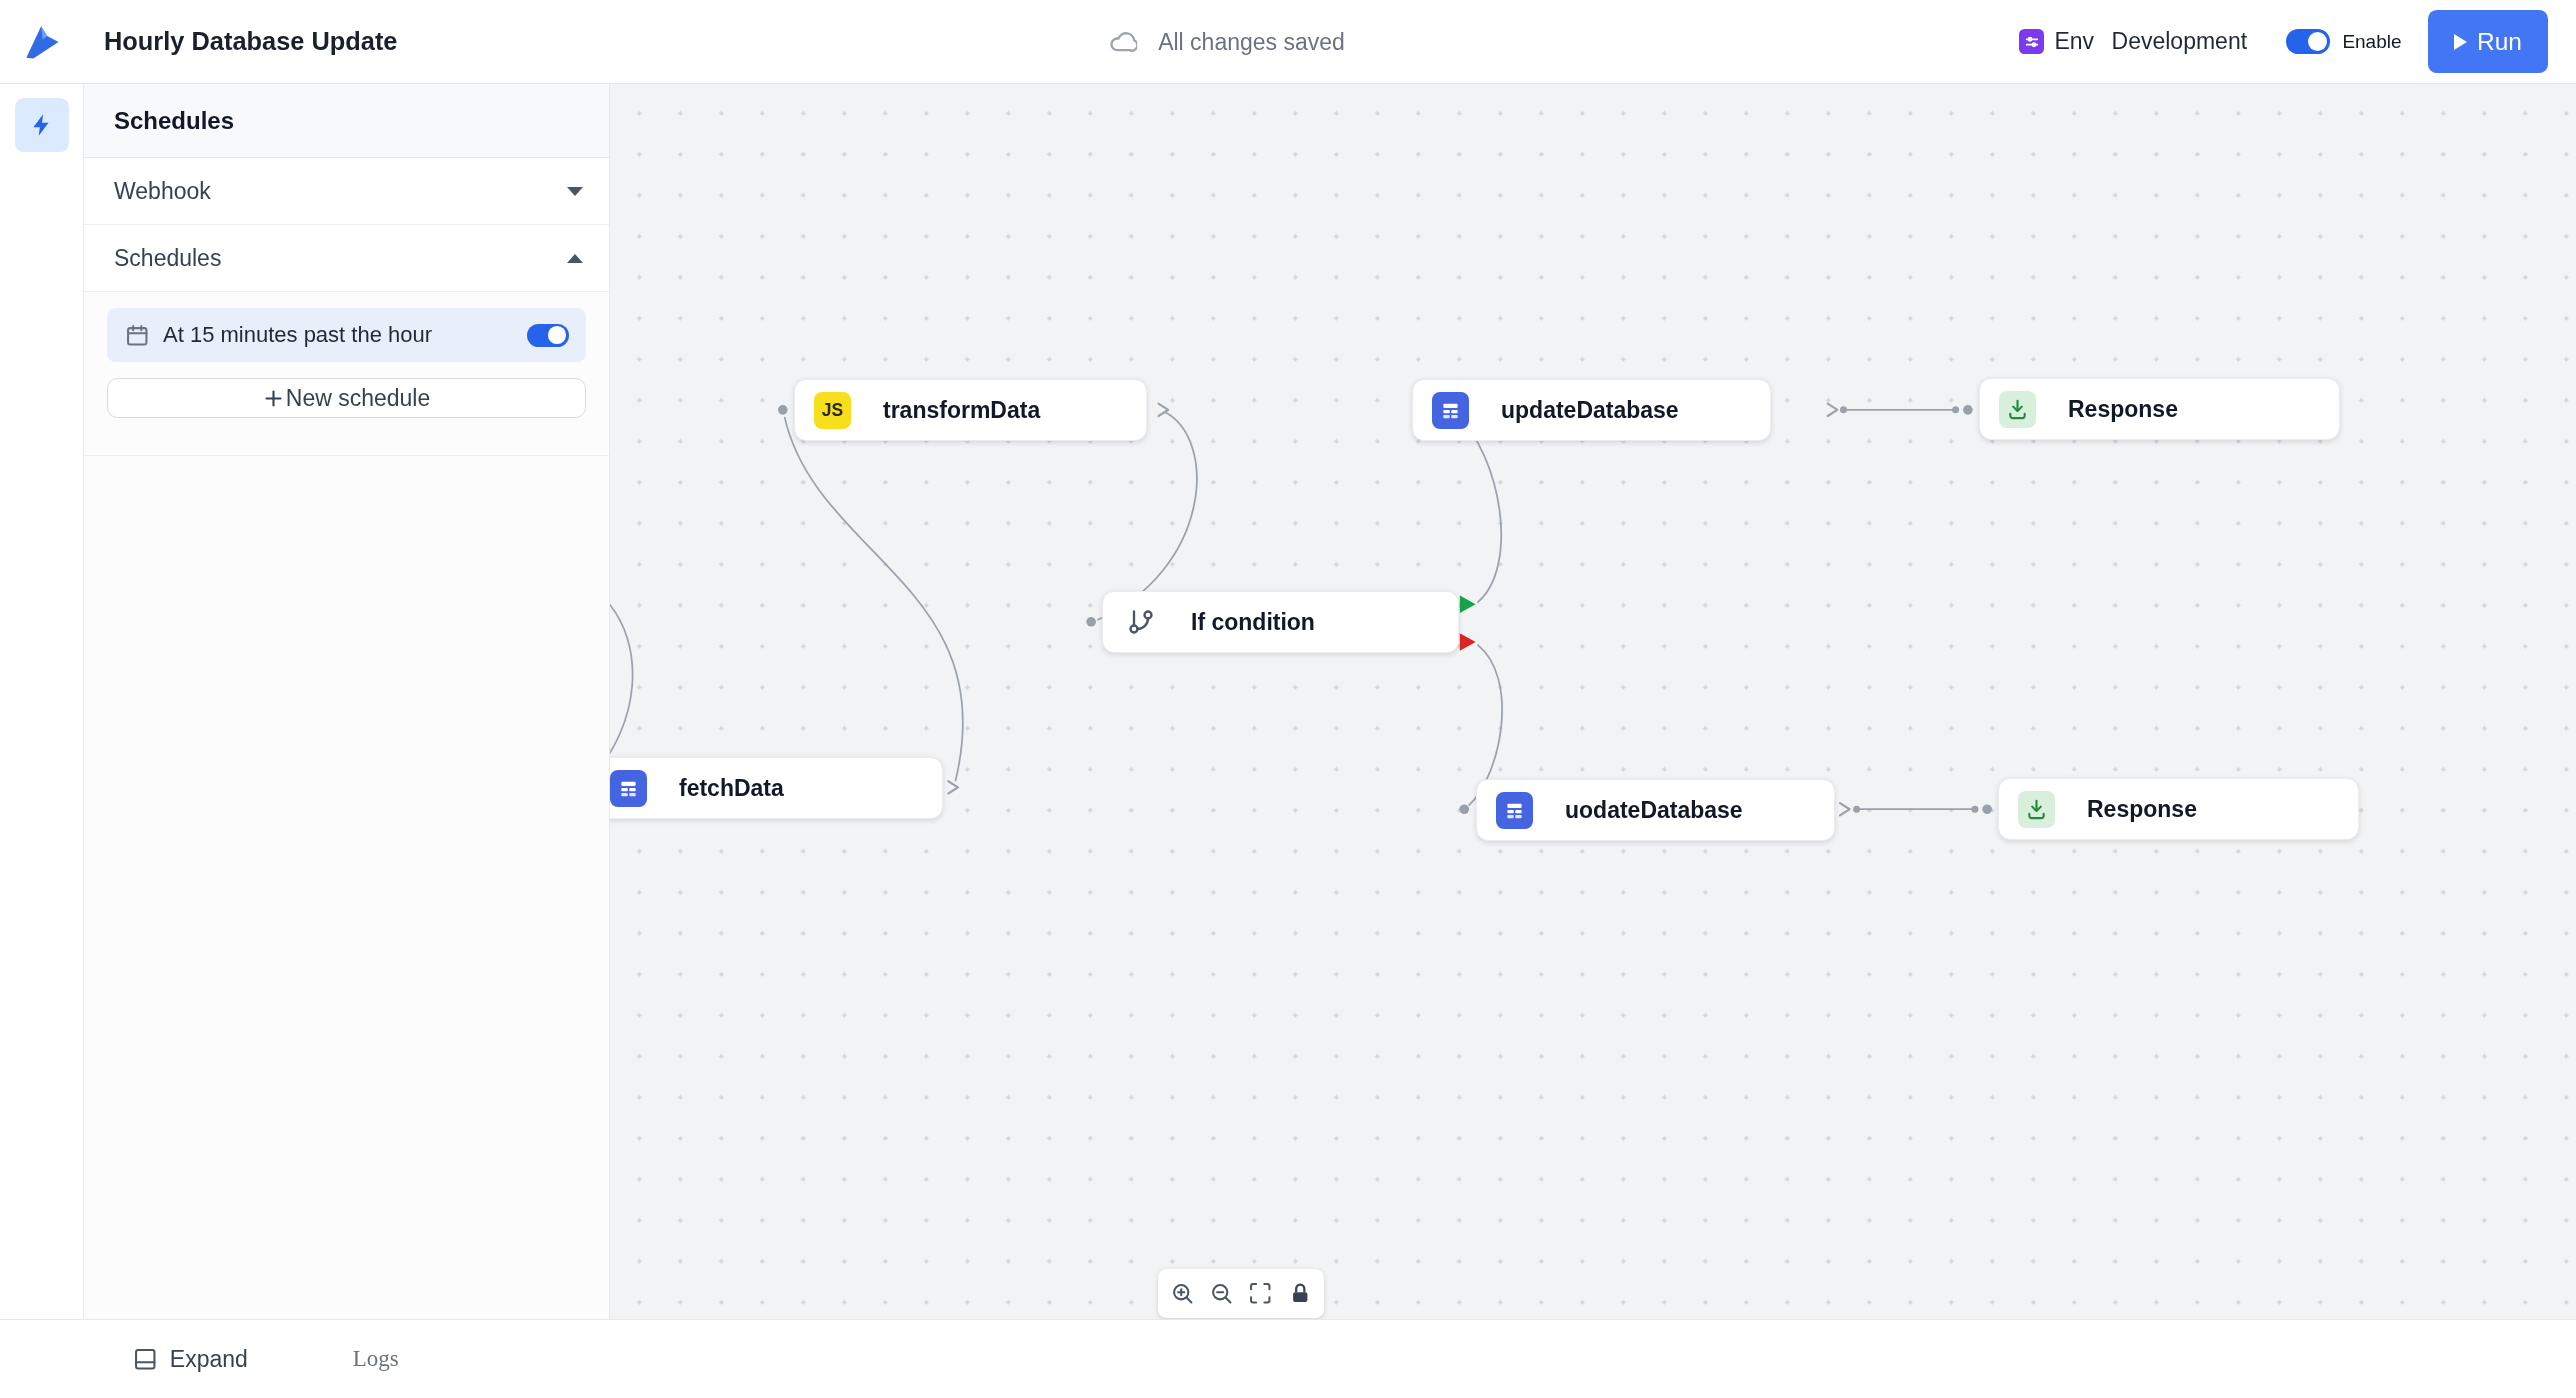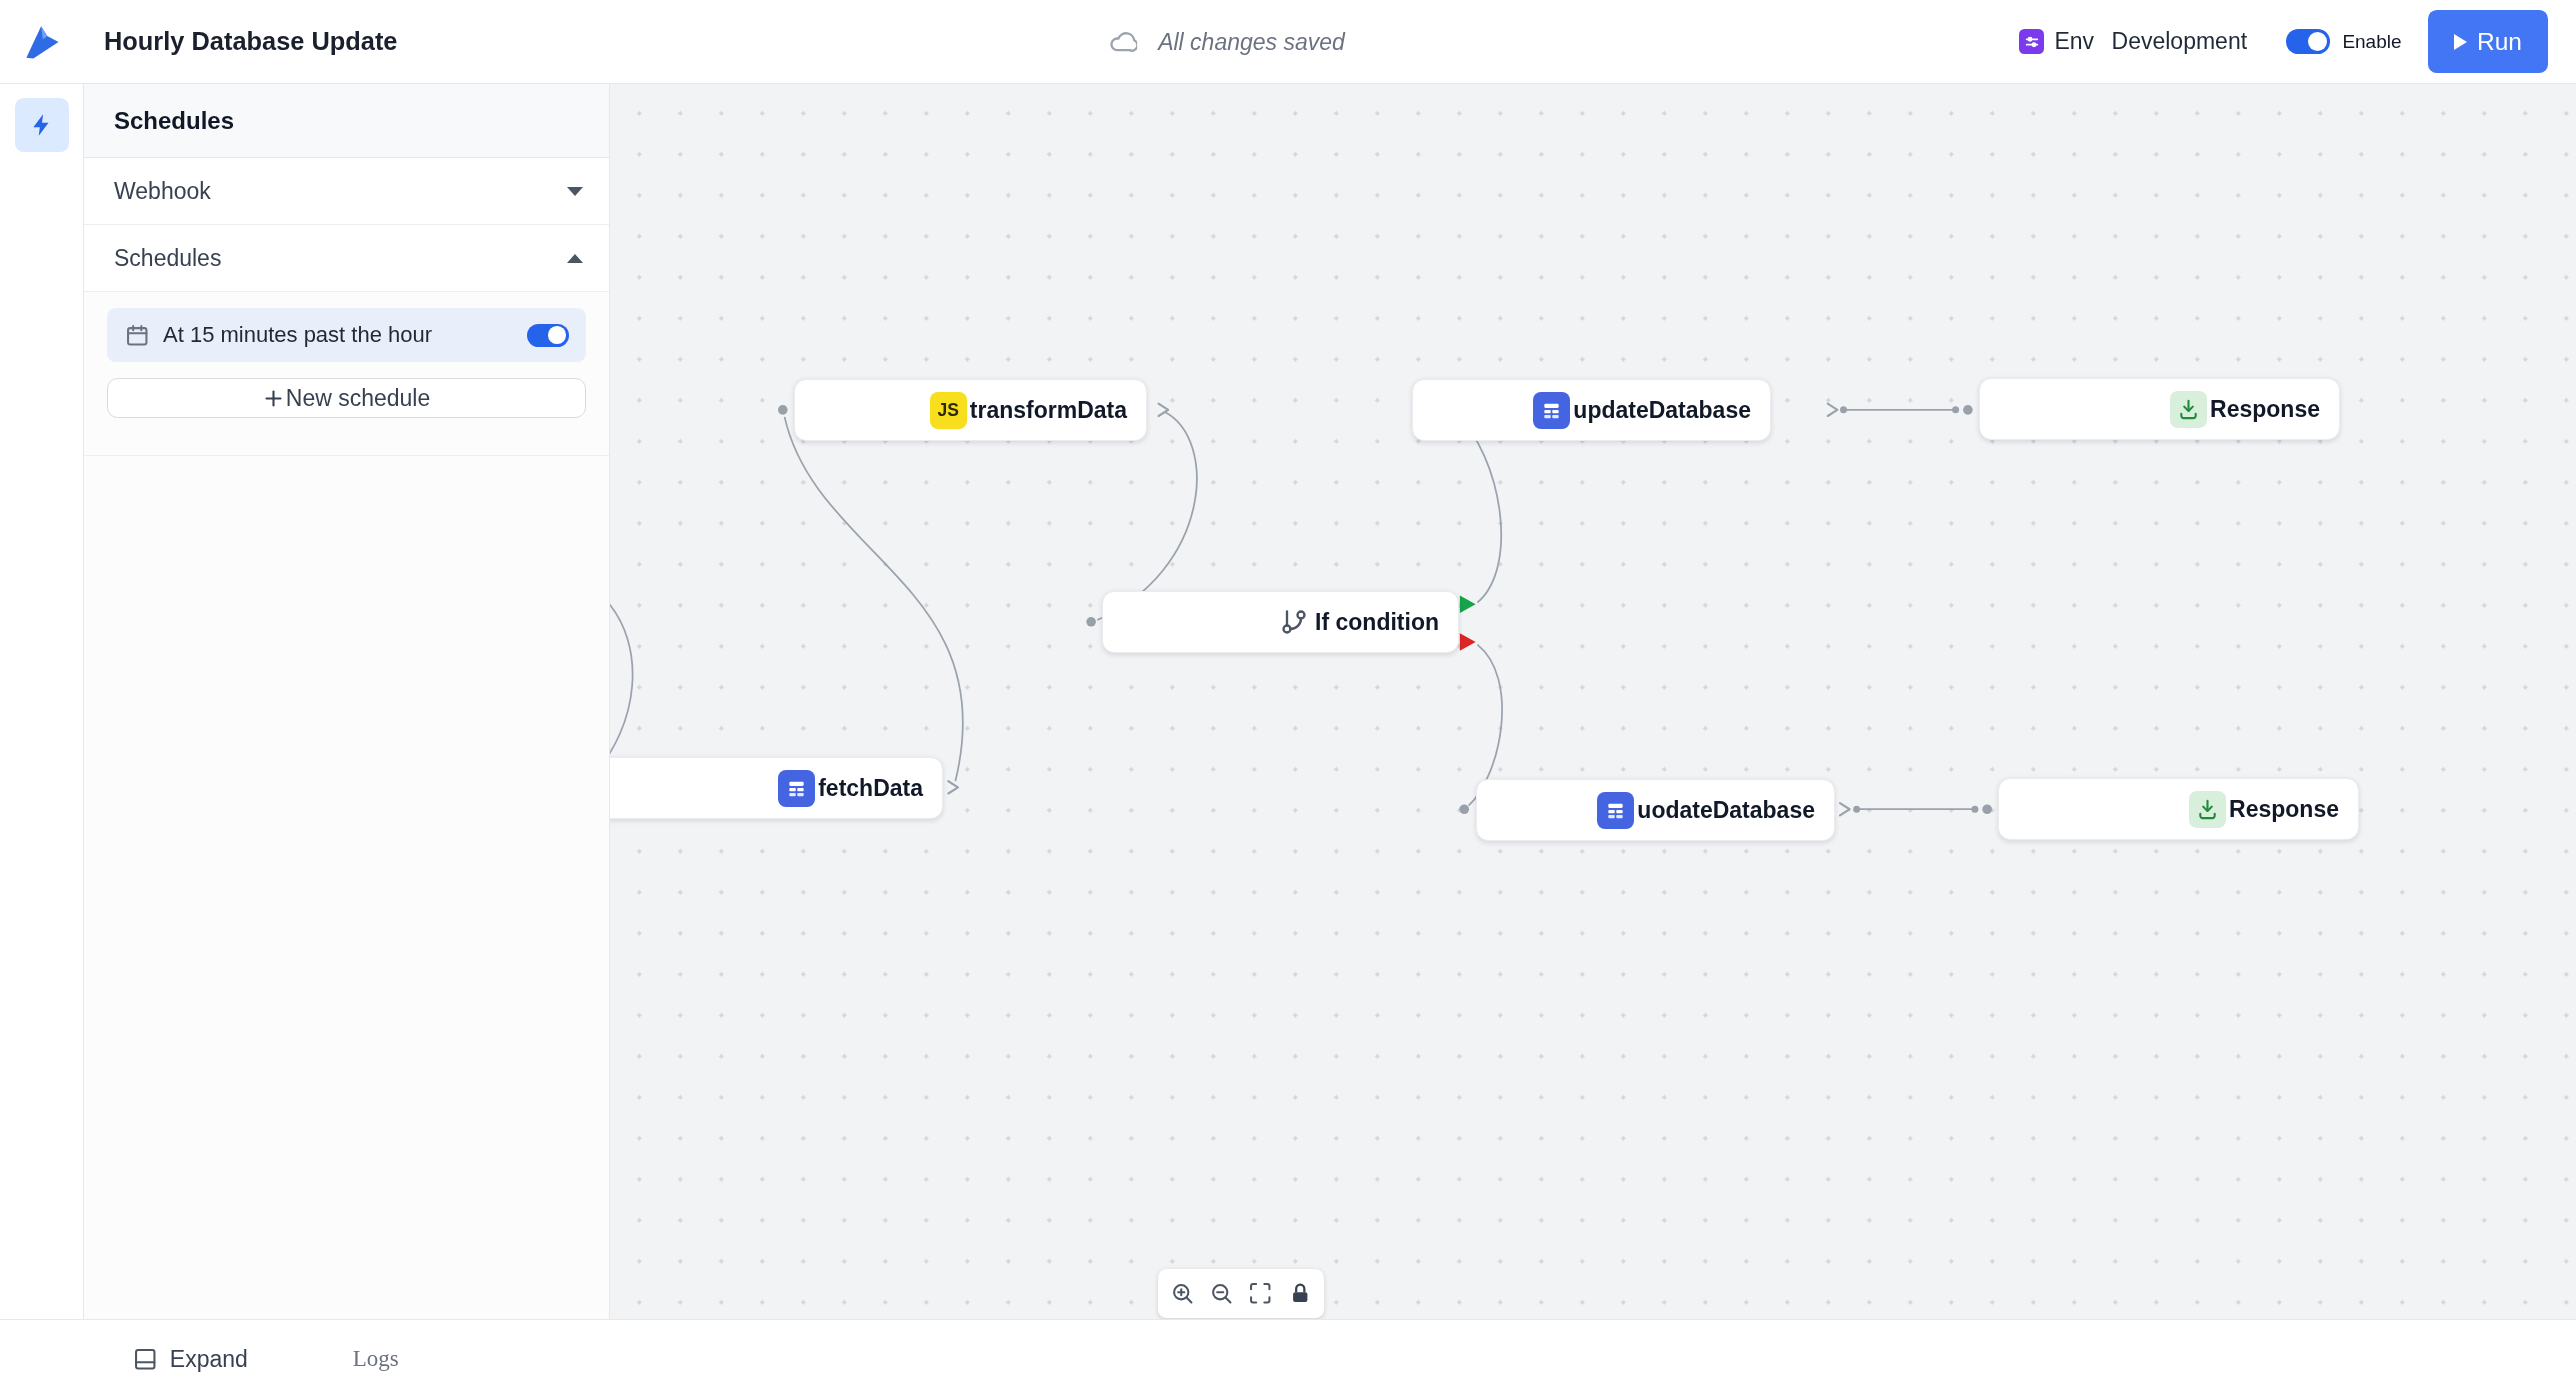--- a/index.html
+++ b/index.html
@@ -5,21 +5,21 @@
   * { margin:0; padding:0; box-sizing:border-box; }
   html,body { width:2576px; height:1398px; }
   body { font-family:"Liberation Sans", sans-serif; background:#ffffff; position:relative; overflow:hidden; color:#111827; }
 
   
   .topbar { position:absolute; left:0; top:0; width:2576px; height:84px; background:#fff;
             border-bottom:0.9px solid #e6e8eb; display:flex; align-items:center; z-index:30; }
   .logo { width:46px; height:46px; margin-left:19px; display:flex; align-items:center; justify-content:center; }
   .app-title { margin-left:39px; font-size:25.4px; font-weight:700; color:#1a202c; }
   .save-status { position:absolute; left:1227px; top:42px; transform:translate(-50%,-50%);
-                 display:flex; align-items:center; gap:21px; color:#6b7280; font-size:23px;font-style:italic; }
+                 display:flex; align-items:center; gap:21px; color:#6b7280; font-size:23px; }
   .topbar-right { margin-left:auto; display:flex; align-items:center; padding-right:28px; }
   .env-group { display:flex; align-items:center; gap:10.5px; margin-right:39px; }
   .env-icon { width:24.5px; height:24.5px; border-radius:5.3px; background:#7c3aed; display:flex; align-items:center; justify-content:center; }
   .env-label { font-size:23px; color:#1f2937; font-weight:500; }
   .env-value { font-size:23px; color:#1f2937; margin-left:7px; }
   .toggle { width:44px; height:24.5px; border-radius:12.3px; background:#2563eb; position:relative; cursor:pointer; flex:none; }
   .toggle .knob { position:absolute; right:2.6px; top:2.6px; width:19px; height:19px; border-radius:50%; background:#fff; }
   .enable-label { font-size:19px; color:#111827; margin:0 26px 0 12.3px; }
   .run-btn { height:63px; padding:0 26px; background:#4276f5; border:none; border-radius:8.8px;
              display:flex; align-items:center; gap:10.5px; color:#fff; font-size:24.5px; font-weight:500;
@@ -50,22 +50,22 @@
                    display:flex; align-items:center; justify-content:center; gap:2px; font-size:23px; color:#374151;
                    font-family:"Liberation Sans", sans-serif; cursor:pointer; }
 
   
   .canvas { position:absolute; left:610px; top:84px; right:0; bottom:79px; background:#f2f3f5; overflow:hidden;
             background-image:radial-gradient(circle, #d5d7db 2.2px, transparent 2.2px); background-size:41px 41px;
             background-position:8.8px 8.8px; }
   .edges { position:absolute; left:0; top:0; }
 
   .node { position:absolute; height:62px; background:#fff; border:0.9px solid #ececee; border-radius:12.3px;
-          box-shadow:0 1.8px 5.3px rgba(16,24,40,.12); display:flex; align-items:center; gap:3px;
-          padding:0 19px; cursor:pointer; z-index:5;justify-content:flex-end; }
+          box-shadow:0 1.8px 5.3px rgba(16,24,40,.12); display:flex; align-items:center; gap:32px;
+          padding:0 19px; cursor:pointer; z-index:5; }
   .nlabel { font-size:23px; font-weight:600; color:#111827; white-space:nowrap; }
   .nicon { width:37px; height:37px; border-radius:8px; display:flex; align-items:center; justify-content:center; flex:none; }
   .nicon.js   { background:#f7df1e; }
   .nicon.js span { font-size:17.5px; font-weight:700; color:#2d2a00; }
   .nicon.db   { background:#4464e1; }
   .nicon.resp { background:#d8efdc; }
   .nicon.plain { background:transparent; }
 
   
   .canvas-controls { position:absolute; left:548px; top:1185px; width:166px; height:49px; background:#fff;

